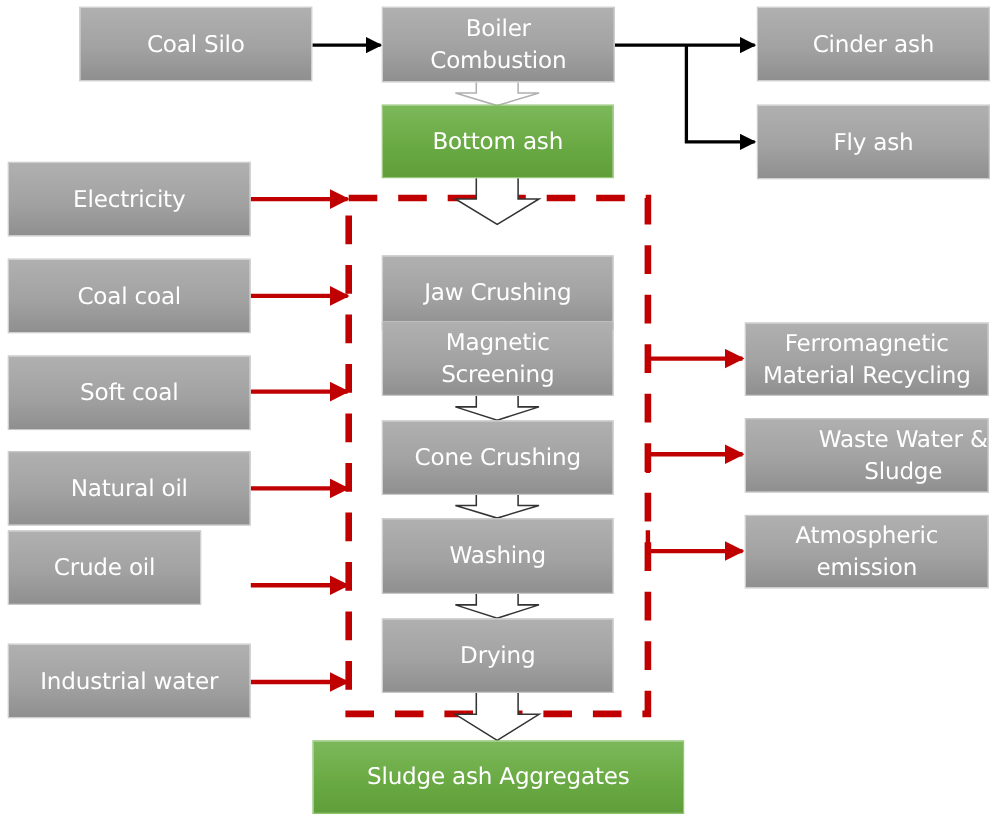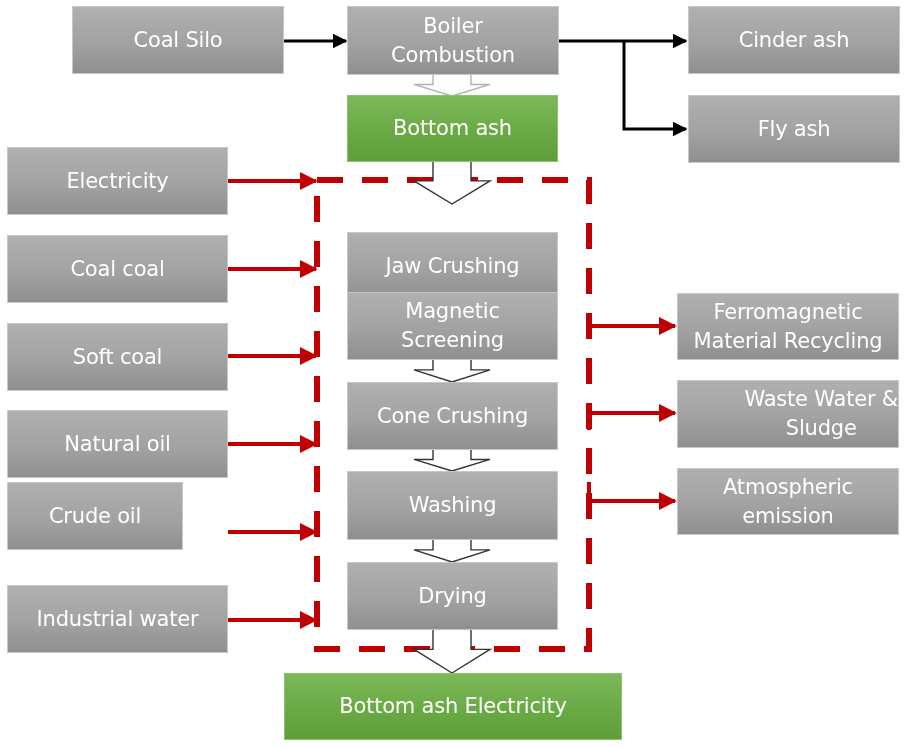--- a/index.html
+++ b/index.html
@@ -128,15 +128,15 @@
   <div class="box" style="left:677px;top:380px;width:222px;height:68px;justify-content:flex-end;">
     <span>Waste Water &amp;
 Sludge</span>
   </div>
   <div class="box" style="left:677px;top:468px;width:222px;height:67px;">
     <span>Atmospheric
 emission</span>
   </div>
 
   <div class="box green" style="left:284px;top:673px;width:338px;height:67px;">
-    <span>Bottom ash Electricity</span>
+    <span>Sludge ash Aggregates</span>
   </div>
 </div>
 
 </body></html>

